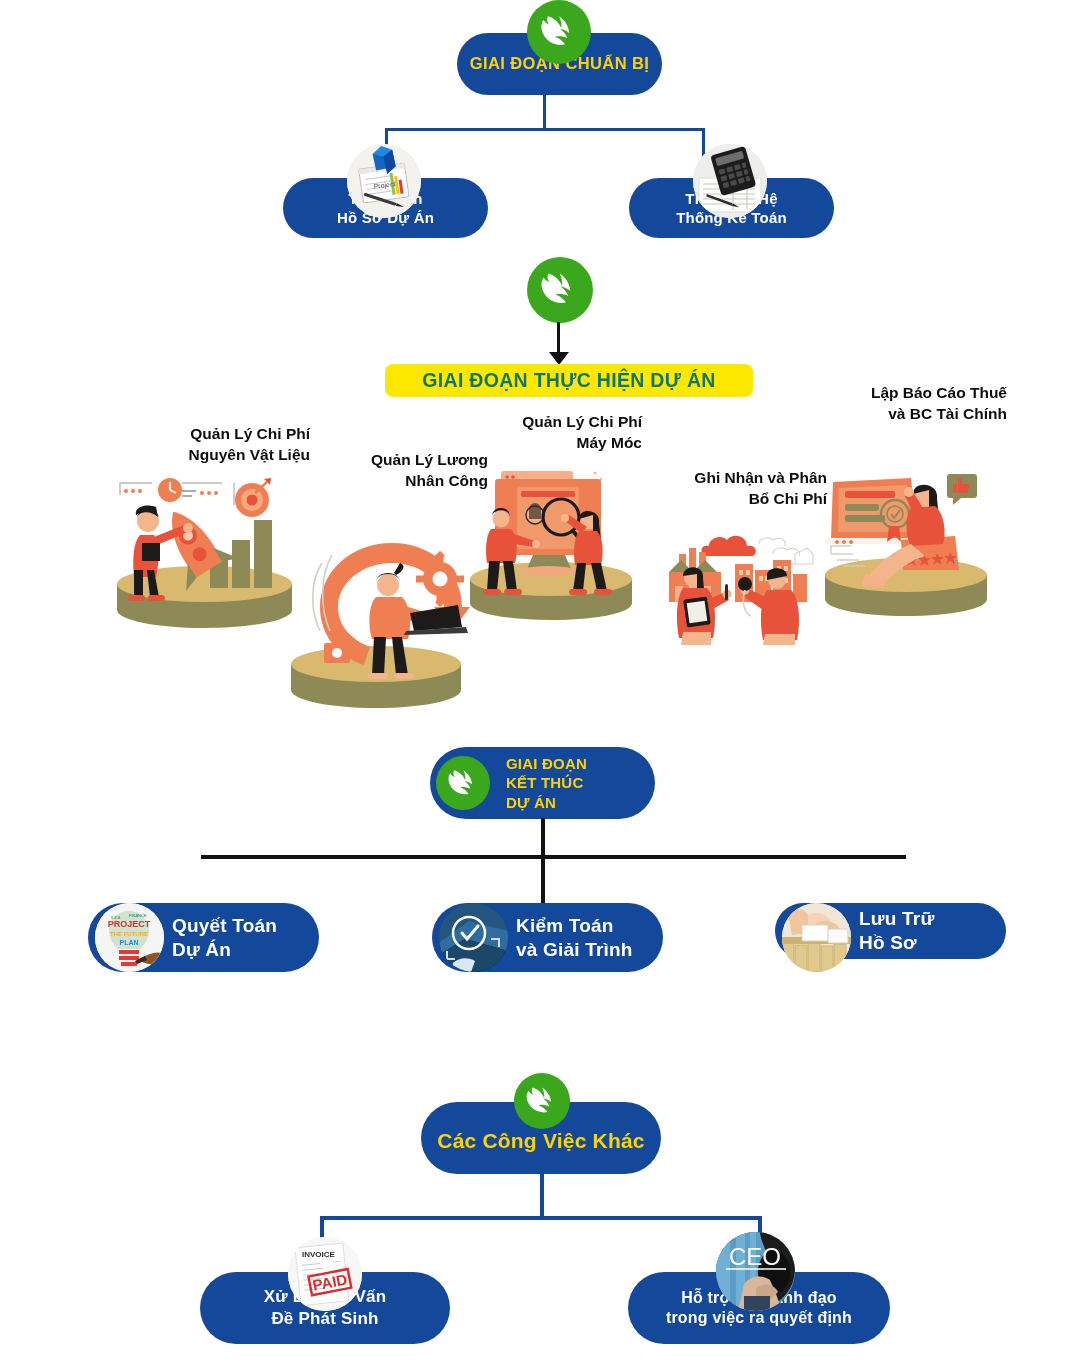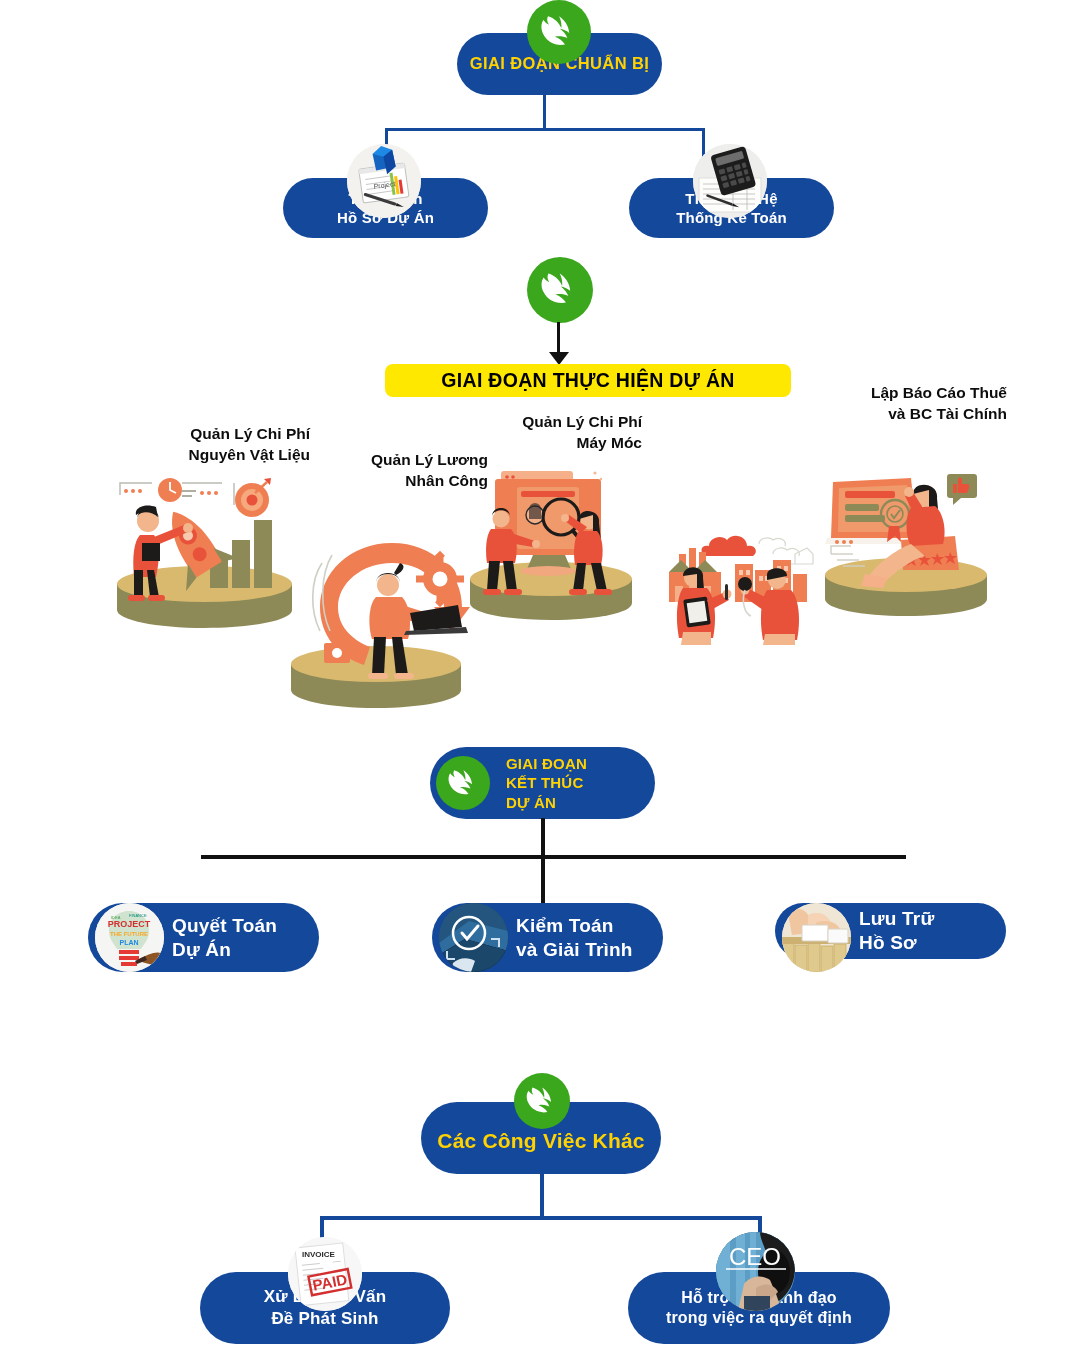--- a/index.html
+++ b/index.html
@@ -34,22 +34,22 @@
   #p-chuanbi{left:457px;top:33px;width:205px;height:62px;}
   #p-chuanbi .pill-text{font-size:16.5px;letter-spacing:.4px;}
 
   
   #p-tiepnhan{left:283px;top:178px;width:205px;height:60px;}
   #p-thietlap{left:629px;top:178px;width:205px;height:60px;}
   #p-tiepnhan .pill-text,#p-thietlap .pill-text{font-size:15px;}
 
   
   #p-thuchien{
-    left:385px;top:364px;width:406px;height:33px;
-    background:#ffe800;border-radius:8px;color:#000000;
+    left:385px;top:364px;width:368px;height:33px;
+    background:#ffe800;border-radius:8px;color:#0f766e;
   }
   #p-thuchien .pill-text{font-size:19.5px;letter-spacing:.3px;}
 
   
   #p-ketthuc{left:430px;top:747px;width:225px;height:72px;justify-content:flex-start;}
   #p-ketthuc .pill-text{font-size:15px;text-align:left;margin-left:76px;line-height:1.3;}
 
   
   #p-quyettoan{left:88px;top:903px;width:231px;height:69px;justify-content:flex-start;}
   #p-kiemtoan{left:432px;top:903px;width:231px;height:69px;justify-content:flex-start;}
@@ -407,20 +407,22 @@
     <path d="M106 54 C106 42 128 44 126 58 L128 76 L120 76 L120 50 Z" fill="#1d1b19"></path>
     <path d="M106 66 C101 72 100 88 102 100 L128 100 C131 88 130 72 124 66 Z" fill="#e8523a"></path>
     <path d="M108 68 L92 56 L96 50 L114 62 Z" fill="#e8523a"></path>
     <circle cx="92" cy="53" r="4" fill="#f2b58c"></circle>
     <path d="M104 98 L100 126 L110 126 L113 98 Z" fill="#1d1b19"></path>
     <path d="M118 98 L124 126 L134 126 L128 98 Z" fill="#1d1b19"></path>
     <rect x="96" y="124" width="18" height="6" rx="3" fill="#e8523a"></rect>
     <rect x="121" y="124" width="18" height="6" rx="3" fill="#e8523a"></rect>
   </svg>
 
+  <div class="illu-label" id="lb4">Ghi Nhận và Phân
+Bổ Chi Phí</div>
   <svg class="illu" id="il4" viewBox="0 0 160 115">
 
     <path d="M54 16 C54 8 66 4 72 10 C78 2 92 6 92 16 C100 14 104 22 98 26 L50 26 C44 22 46 14 54 16 Z" fill="#e8523a"></path>
     <g stroke="#d8d8d0" stroke-width="1.2" fill="none">
       <path d="M104 14 C104 8 114 6 118 10 C124 6 132 10 130 16"></path>
       <path d="M118 24 C118 18 128 16 132 20 C138 16 146 20 144 26"></path>
       <path d="M126 34 L158 34 M140 34 L140 24 L152 18 L158 24 L158 34"></path>
     </g>
 
     <rect x="24" y="24" width="7" height="18" fill="#ef7f52"></rect>

